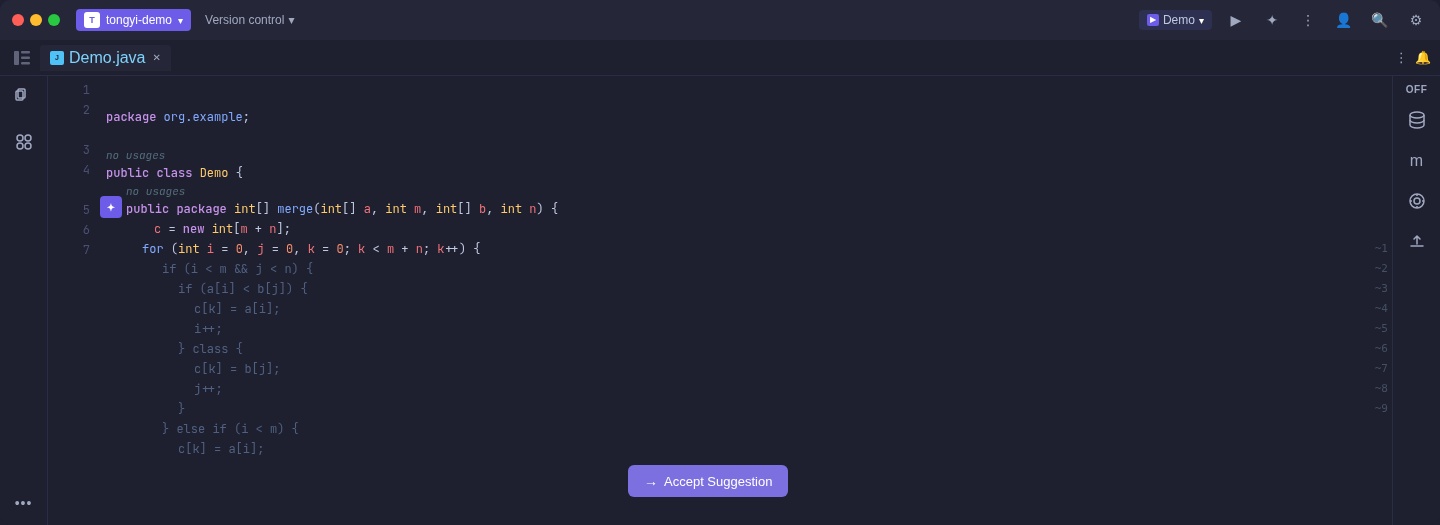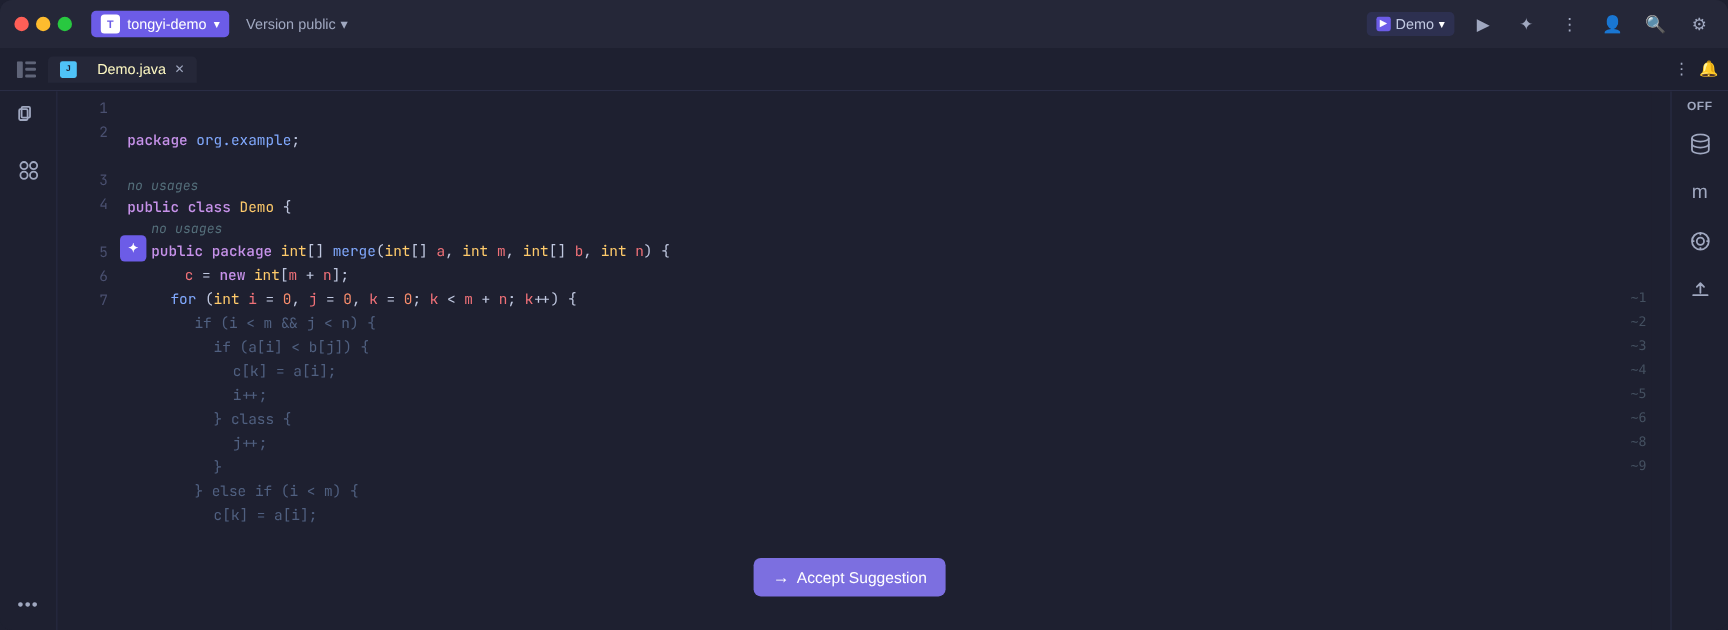--- a/index.html
+++ b/index.html
@@ -173,23 +173,22 @@
       border-radius: 2px;
       display: flex;
       align-items: center;
       justify-content: center;
       font-size: 7px;
       font-weight: bold;
       color: #1e2030;
     }
 
     .file-tab-name {
-      color: #fef9c3;
-      font-size: 12px;
-      margin-left: 12px;
+      color: #7dd3fc;
+      font-size: 16px;
     }
 
     .file-tab-close {
       color: #a0a8c0;
       font-size: 10px;
       margin-left: 2px;
       cursor: pointer;
     }
 
     .tabbar-spacer { flex: 1; }
@@ -371,21 +370,20 @@
     .right-sidebar {
       width: 48px;
       background: #1e2030;
       display: flex;
       flex-direction: column;
       align-items: center;
       padding: 8px 0;
       gap: 12px;
       border-left: 1px solid #2a2d45;
       flex-shrink: 0;
-      margin-left: 16px;
     }
 
     .right-icon {
       color: #a0a8c0;
       font-size: 14px;
       cursor: pointer;
       width: 28px;
       height: 28px;
       display: flex;
       align-items: center;
@@ -411,21 +409,21 @@
       <div class="traffic-light green"></div>
     </div>
 
     <div class="project-tab">
       <div class="project-icon">T</div>
       <span class="project-name">tongyi-demo</span>
       <span class="chevron-icon">▾</span>
     </div>
 
     <div class="version-control">
-      <span>Version public</span>
+      <span>Version control</span>
       <span>▾</span>
     </div>
 
     <div class="titlebar-spacer"></div>
 
     <div class="titlebar-actions">
       <div class="demo-run-btn">
         <span style="width:12px;height:12px;background:#6c5ce7;border-radius:2px;display:inline-block;font-size:8px;color:white;text-align:center;line-height:12px;">▶</span>
         <span class="demo-run-label">Demo</span>
         <span class="chevron-icon">▾</span>
@@ -594,20 +592,25 @@
             <span>i++;</span>
             <span class="line-annotation">~5</span>
           </div>
           <div class="code-line ghost" style="color:#506080">
             <span style="padding-left:72px"></span>
             <span>} class {</span>
             <span class="line-annotation">~6</span>
           </div>
           <div class="code-line ghost" style="color:#506080">
             <span style="padding-left:88px"></span>
+            <span>c[k] = b[j];</span>
+            <span class="line-annotation">~7</span>
+          </div>
+          <div class="code-line ghost" style="color:#506080">
+            <span style="padding-left:88px"></span>
             <span>j++;</span>
             <span class="line-annotation">~8</span>
           </div>
           <div class="code-line ghost" style="color:#506080">
             <span style="padding-left:72px"></span>
             <span>}</span>
             <span class="line-annotation">~9</span>
           </div>
           <div class="code-line ghost" style="color:#506080">
             <span style="padding-left:56px"></span>

